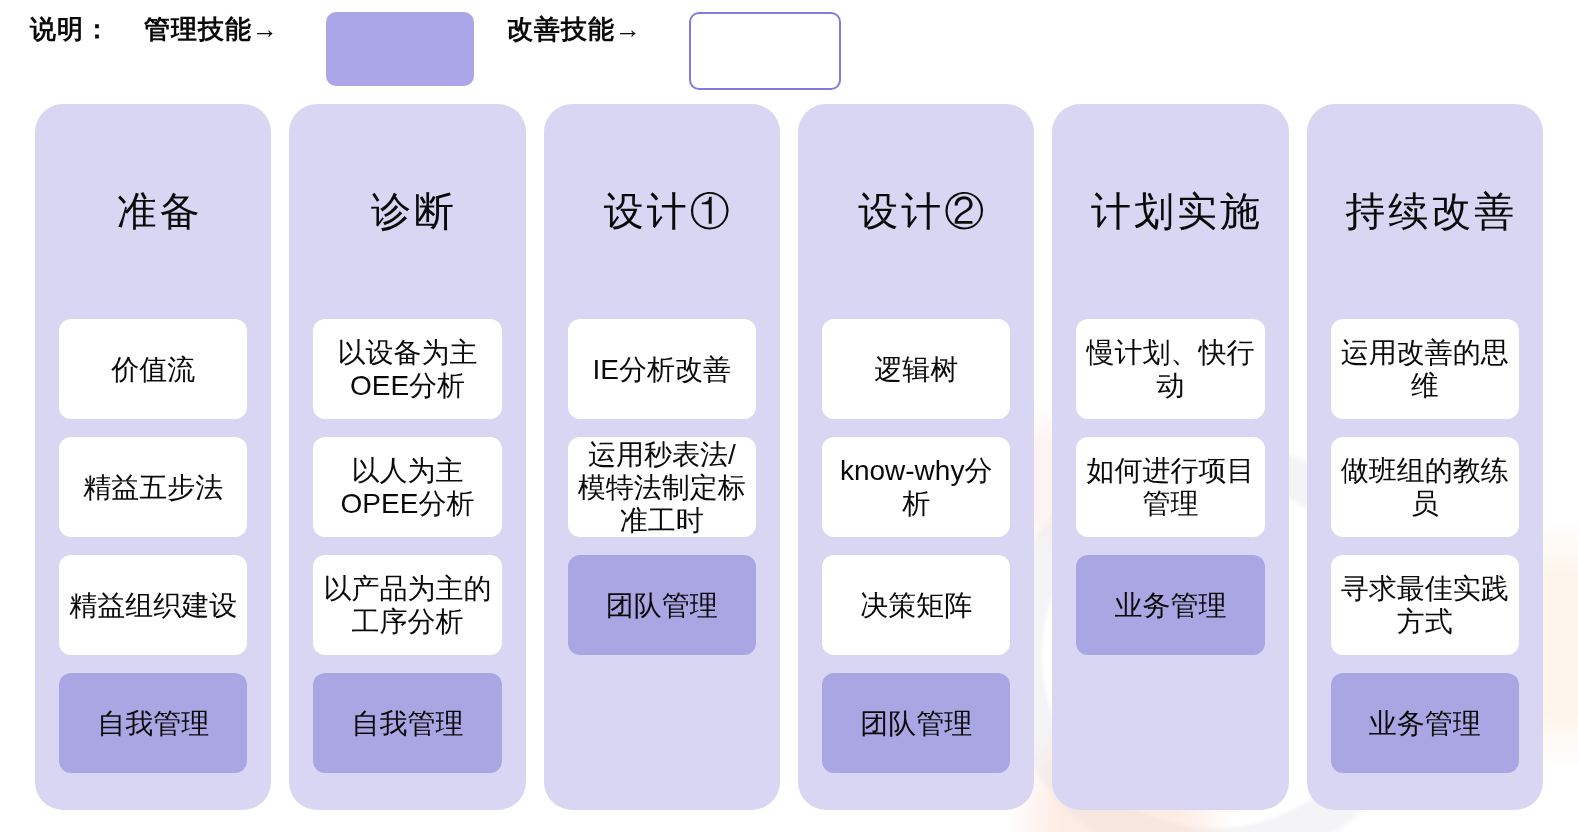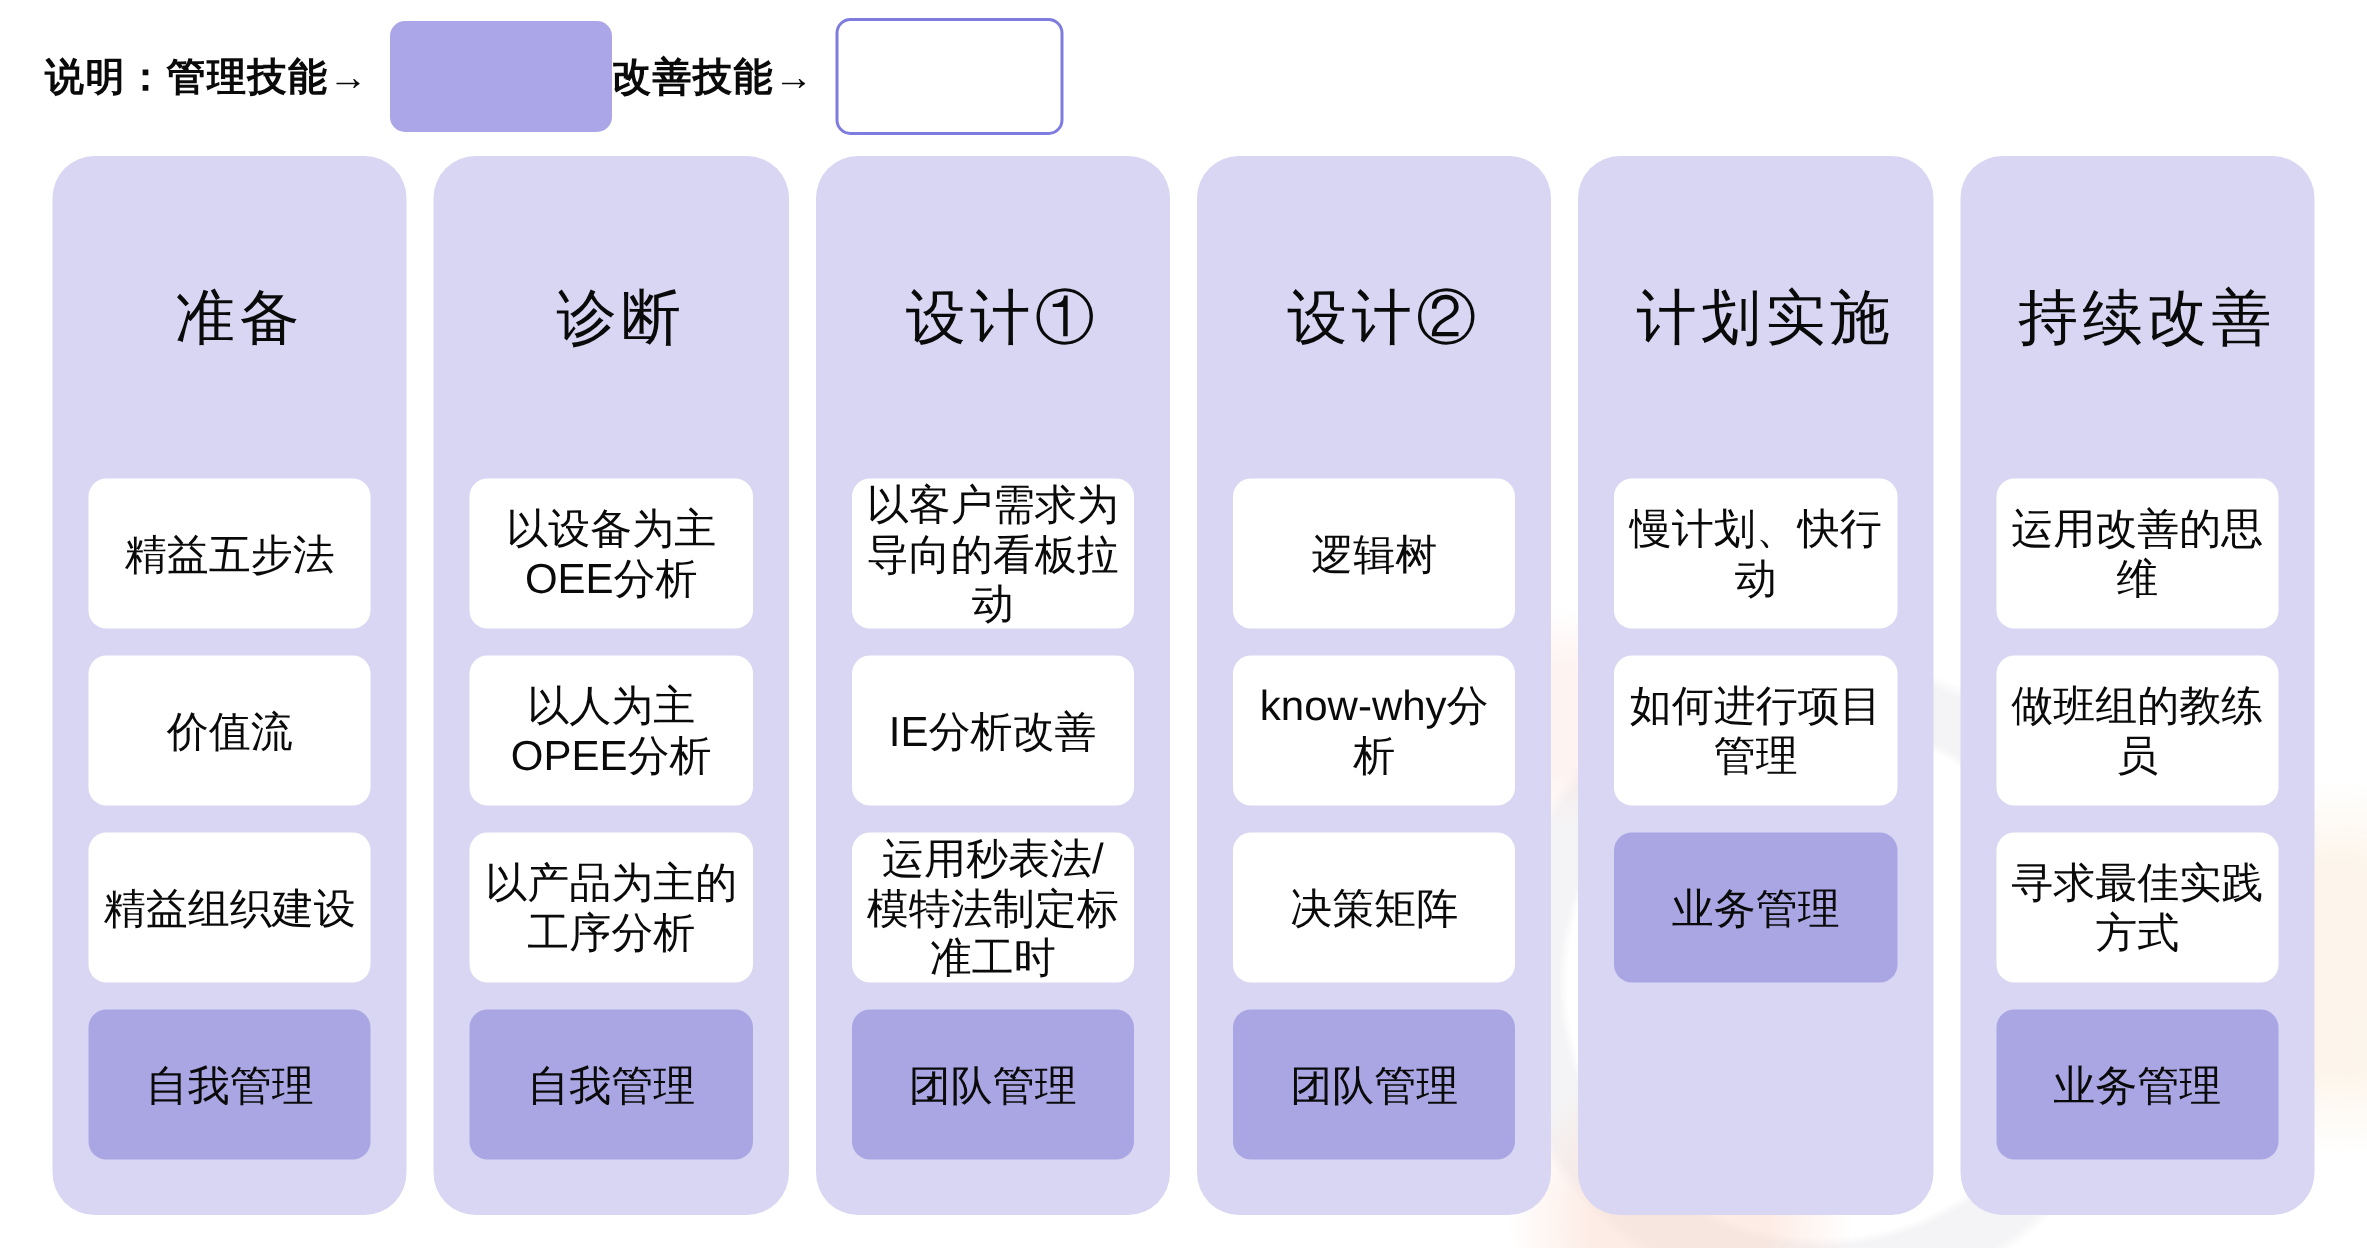--- a/index.html
+++ b/index.html
@@ -16,23 +16,24 @@
       radial-gradient(circle at 1045px 480px, rgba(250,220,215,0.35) 0 35px, rgba(250,220,215,0) 75px),
       radial-gradient(circle at 1120px 815px, rgba(250,213,198,0.45) 0 60px, rgba(250,213,198,0) 115px),
       radial-gradient(circle at 1560px 645px, rgba(250,233,210,0.45) 0 70px, rgba(250,233,210,0) 125px),
       radial-gradient(circle at 1215px 655px, rgba(255,255,255,0) 170px, rgba(195,195,205,0.18) 176px, rgba(195,195,205,0.18) 210px, rgba(195,195,205,0) 218px),
       #ffffff;
   }
 
   
   .legend {
     display: flex;
-    align-items: center;
+    align-items: flex-start;
     height: 78px;
     margin: 12px 0 14px 30px;
+    gap: 33px;
   }
   .legend-title {
     font-size: 26px;
     font-weight: bold;
     letter-spacing: 1px;
   }
   .legend-label {
     font-size: 26px;
     font-weight: bold;
     letter-spacing: 1px;
@@ -115,41 +116,40 @@
   <div class="swatch swatch-management"></div>
   <span class="legend-label"><span>改善技能</span><span class="legend-arrow">→</span></span>
   <div class="swatch swatch-improvement"></div>
 </div>
 
 <div class="board">
 
   <div class="column">
     <div class="col-title">准备</div>
     <div class="cards">
+      <div class="card">价值流</div>
       <div class="card">精益五步法</div>
-      <div class="card">价值流</div>
       <div class="card">精益组织建设</div>
       <div class="card mgmt">自我管理</div>
     </div>
   </div>
 
   <div class="column">
     <div class="col-title">诊断</div>
     <div class="cards">
       <div class="card">以设备为主OEE分析</div>
       <div class="card">以人为主OPEE分析</div>
       <div class="card">以产品为主的工序分析</div>
       <div class="card mgmt">自我管理</div>
     </div>
   </div>
 
   <div class="column">
     <div class="col-title">设计①</div>
     <div class="cards">
-      <div class="card">以客户需求为导向的看板拉动</div>
       <div class="card">IE分析改善</div>
       <div class="card">运用秒表法/模特法制定标准工时</div>
       <div class="card mgmt">团队管理</div>
     </div>
   </div>
 
   <div class="column">
     <div class="col-title">设计②</div>
     <div class="cards">
       <div class="card">逻辑树</div>

